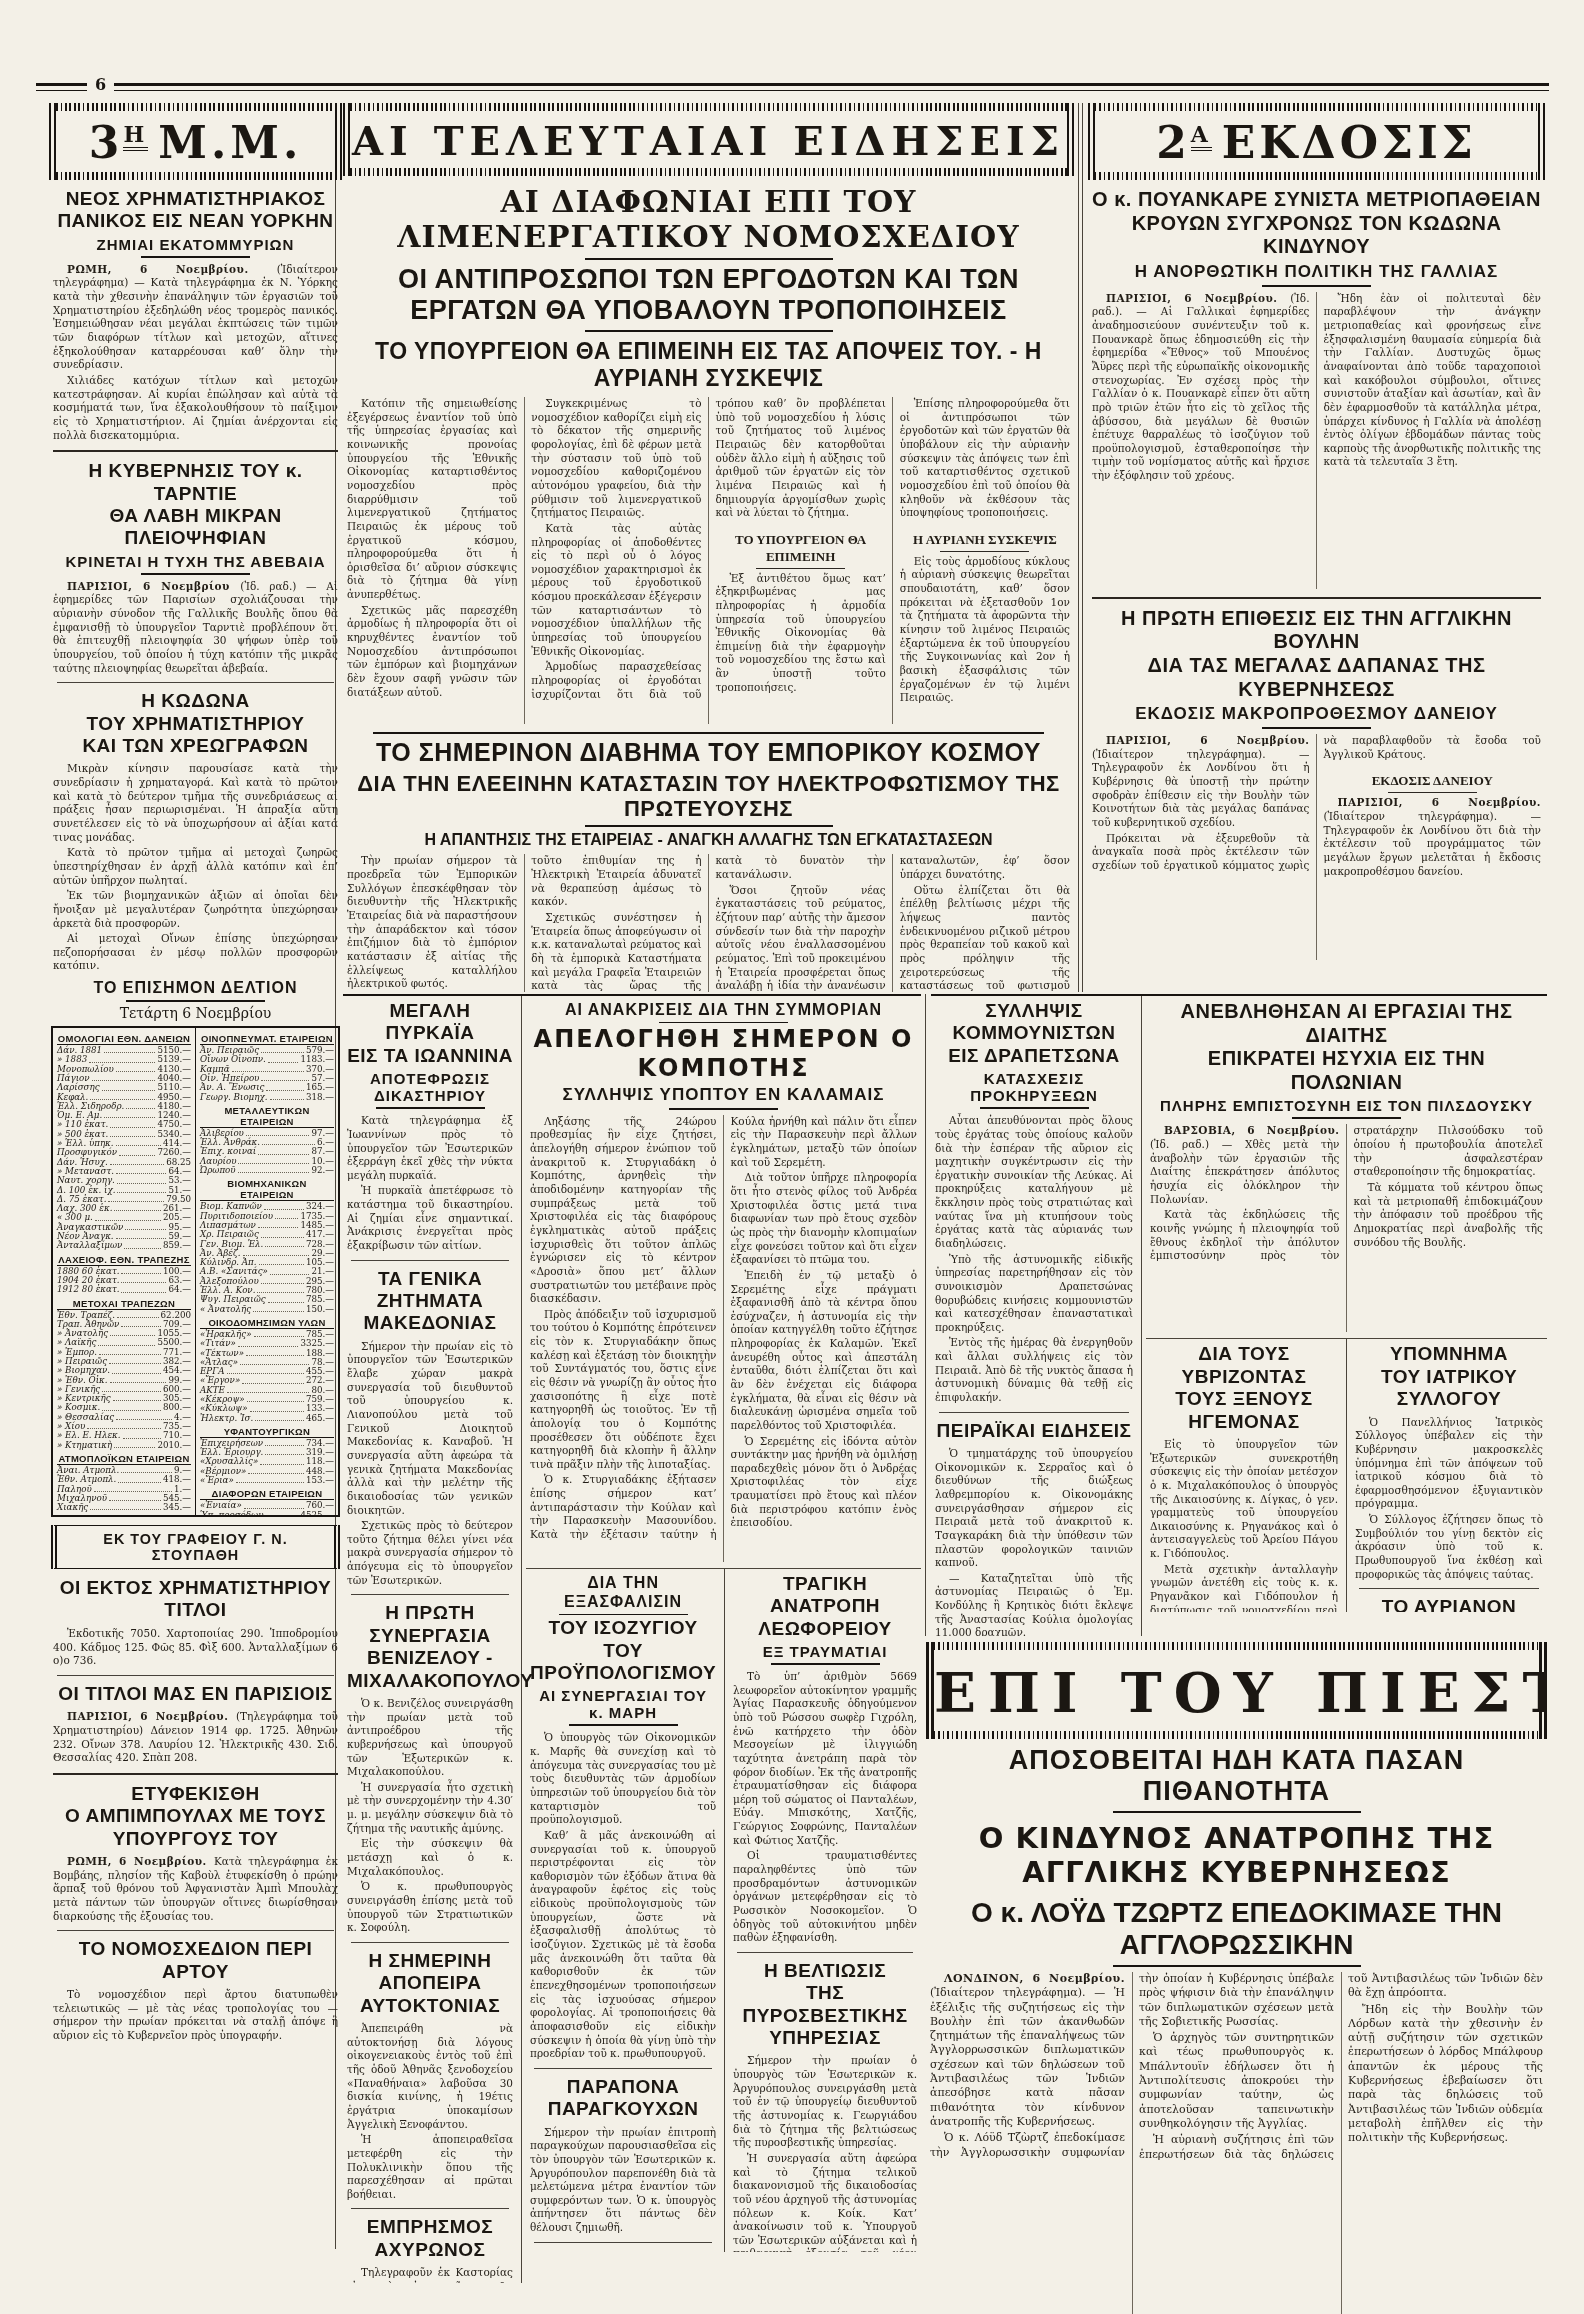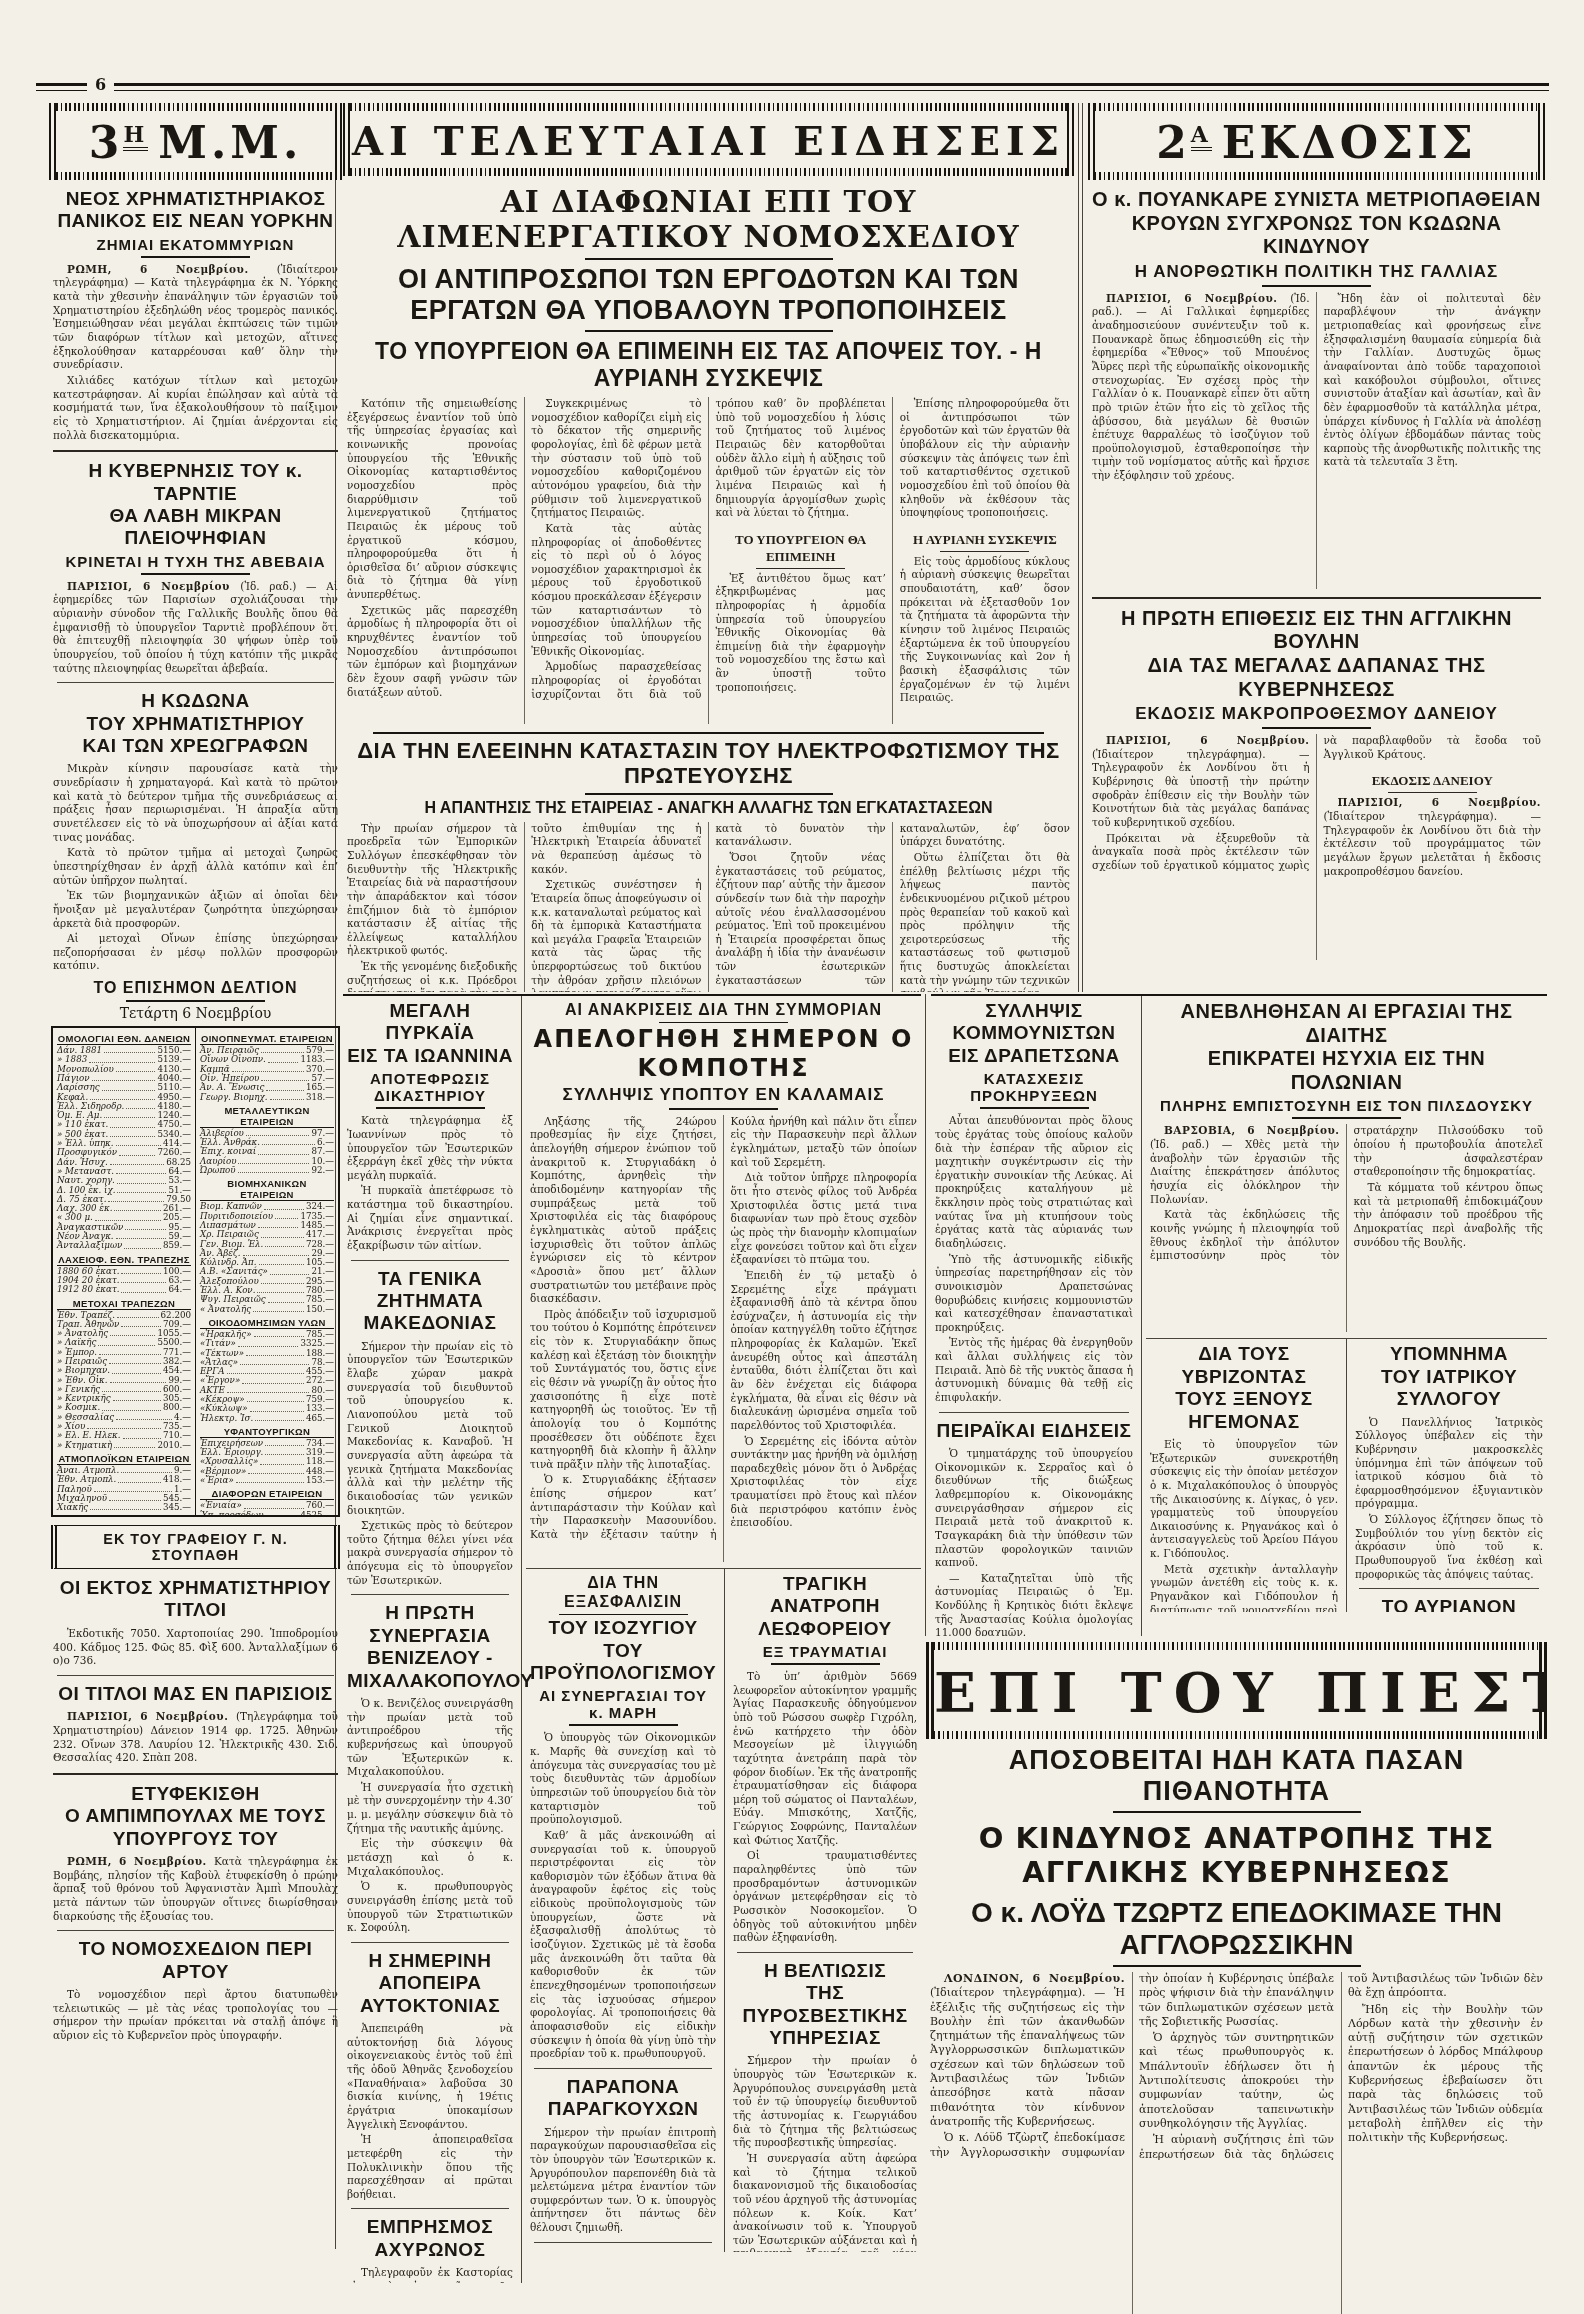--- a/index.html
+++ b/index.html
@@ -662,20 +662,21 @@
           <p>Ἁρμοδίως παρασχεθείσας πληροφορίας οἱ ἐργοδόται ἰσχυρίζονται ὅτι διὰ τοῦ τρόπου καθ’ ὃν προβλέπεται ὑπὸ τοῦ νομοσχεδίου ἡ λύσις τοῦ ζητήματος τοῦ λιμένος Πειραιῶς δὲν κατορθοῦται οὐδὲν ἄλλο εἰμὴ ἡ αὔξησις τοῦ ἀριθμοῦ τῶν ἐργατῶν εἰς τὸν λιμένα Πειραιῶς καὶ ἡ δημιουργία ἀργομίσθων χωρὶς καὶ νὰ λύεται τὸ ζήτημα.</p>
           <div class="insub">ΤΟ ΥΠΟΥΡΓΕΙΟΝ ΘΑ ΕΠΙΜΕΙΝΗ</div>
           <p>Ἐξ ἀντιθέτου ὅμως κατ’ ἐξηκριβωμένας μας πληροφορίας ἡ ἁρμοδία ὑπηρεσία τοῦ ὑπουργείου Ἐθνικῆς Οἰκονομίας θὰ ἐπιμείνῃ διὰ τὴν ἐφαρμογὴν τοῦ νομοσχεδίου της ἔστω καὶ ἂν ὑποστῇ τοῦτο τροποποιήσεις.</p>
           <p>Ἐπίσης πληροφορούμεθα ὅτι οἱ ἀντιπρόσωποι τῶν ἐργοδοτῶν καὶ τῶν ἐργατῶν θὰ ὑποβάλουν εἰς τὴν αὐριανὴν σύσκεψιν τὰς ἀπόψεις των ἐπὶ τοῦ καταρτισθέντος σχετικοῦ νομοσχεδίου ἐπὶ τοῦ ὁποίου θὰ κληθοῦν νὰ ἐκθέσουν τὰς ὑποψηφίους τροποποιήσεις.</p>
           <div class="insub">Η ΑΥΡΙΑΝΗ ΣΥΣΚΕΨΙΣ</div>
           <p>Εἰς τοὺς ἁρμοδίους κύκλους ἡ αὐριανὴ σύσκεψις θεωρεῖται σπουδαιοτάτη, καθ’ ὅσον πρόκειται νὰ ἐξετασθοῦν 1ον τὰ ζητήματα τὰ ἀφορῶντα τὴν κίνησιν τοῦ λιμένος Πειραιῶς ἐξαρτώμενα ἐκ τοῦ ὑπουργείου τῆς Συγκοινωνίας καὶ 2ον ἡ βασικὴ ἐξασφάλισις τῶν ἐργαζομένων ἐν τῷ λιμένι Πειραιῶς.</p>
         </div>
       </article>
 
     <div class="hsep"></div>
+    <div class="lead-h2 dv-h1">ΤΟ ΣΗΜΕΡΙΝΟΝ ΔΙΑΒΗΜΑ ΤΟΥ ΕΜΠΟΡΙΚΟΥ ΚΟΣΜΟΥ</div>
     <div class="lead-h2 dv-h2">ΔΙΑ ΤΗΝ ΕΛΕΕΙΝΗΝ ΚΑΤΑΣΤΑΣΙΝ ΤΟΥ ΗΛΕΚΤΡΟΦΩΤΙΣΜΟΥ ΤΗΣ ΠΡΩΤΕΥΟΥΣΗΣ</div>
     <div class="midrule"></div>
     <div class="dv-h3">Η ΑΠΑΝΤΗΣΙΣ ΤΗΣ ΕΤΑΙΡΕΙΑΣ - ΑΝΑΓΚΗ ΑΛΛΑΓΗΣ ΤΩΝ ΕΓΚΑΤΑΣΤΑΣΕΩΝ</div>
     <article class="art">
         <div class="body cols4" style="height: 183px;">
           <p>Τὴν πρωίαν σήμερον τὰ προεδρεῖα τῶν Ἐμπορικῶν Συλλόγων ἐπεσκέφθησαν τὸν διευθυντὴν τῆς Ἠλεκτρικῆς Ἑταιρείας διὰ νὰ παραστήσουν τὴν ἀπαράδεκτον καὶ τόσον ἐπιζήμιον διὰ τὸ ἐμπόριον κατάστασιν ἐξ αἰτίας τῆς ἐλλείψεως καταλλήλου ἠλεκτρικοῦ φωτός.</p>
           <p>Ἐκ τῆς γενομένης διεξοδικῆς συζητήσεως οἱ κ.κ. Πρόεδροι διεπίστωσαν ὅτι παρὰ τὴν πρὸς τοῦτο ἐπιθυμίαν της ἡ Ἠλεκτρικὴ Ἑταιρεία ἀδυνατεῖ νὰ θεραπεύσῃ ἀμέσως τὸ κακόν.</p>
           <p>Σχετικῶς συνέστησεν ἡ Ἑταιρεία ὅπως ἀποφεύγωσιν οἱ κ.κ. καταναλωταὶ ρεύματος καὶ δὴ τὰ ἐμπορικὰ Καταστήματα καὶ μεγάλα Γραφεῖα Ἑταιρειῶν κατὰ τὰς ὥρας τῆς ὑπερφορτώσεως τοῦ δικτύου τὴν ἀθρόαν χρῆσιν πλειόνων λαμπτήρων περιορίζοντες οὕτω κατὰ τὸ δυνατὸν τὴν κατανάλωσιν.</p>
           <p>Ὅσοι ζητοῦν νέας ἐγκαταστάσεις τοῦ ρεύματος, ἐζήτουν παρ’ αὐτῆς τὴν ἄμεσον σύνδεσίν των διὰ τὴν παροχὴν αὐτοῖς νέου ἐναλλασσομένου ρεύματος. Ἐπὶ τοῦ προκειμένου ἡ Ἑταιρεία προσφέρεται ὅπως ἀναλάβῃ ἡ ἰδία τὴν ἀνανέωσιν τῶν ἐσωτερικῶν ἐγκαταστάσεων τῶν καταναλωτῶν, ἐφ’ ὅσον ὑπάρχει δυνατότης.</p>
           <p>Οὕτω ἐλπίζεται ὅτι θὰ ἐπέλθῃ βελτίωσις μέχρι τῆς λήψεως παντὸς ἐνδεικνυομένου ριζικοῦ μέτρου πρὸς θεραπείαν τοῦ κακοῦ καὶ πρὸς πρόληψιν τῆς χειροτερεύσεως τῆς καταστάσεως τοῦ φωτισμοῦ ἥτις δυστυχῶς ἀποκλείεται κατὰ τὴν γνώμην τῶν τεχνικῶν συμβούλων τῆς Ἑταιρείας.</p>

